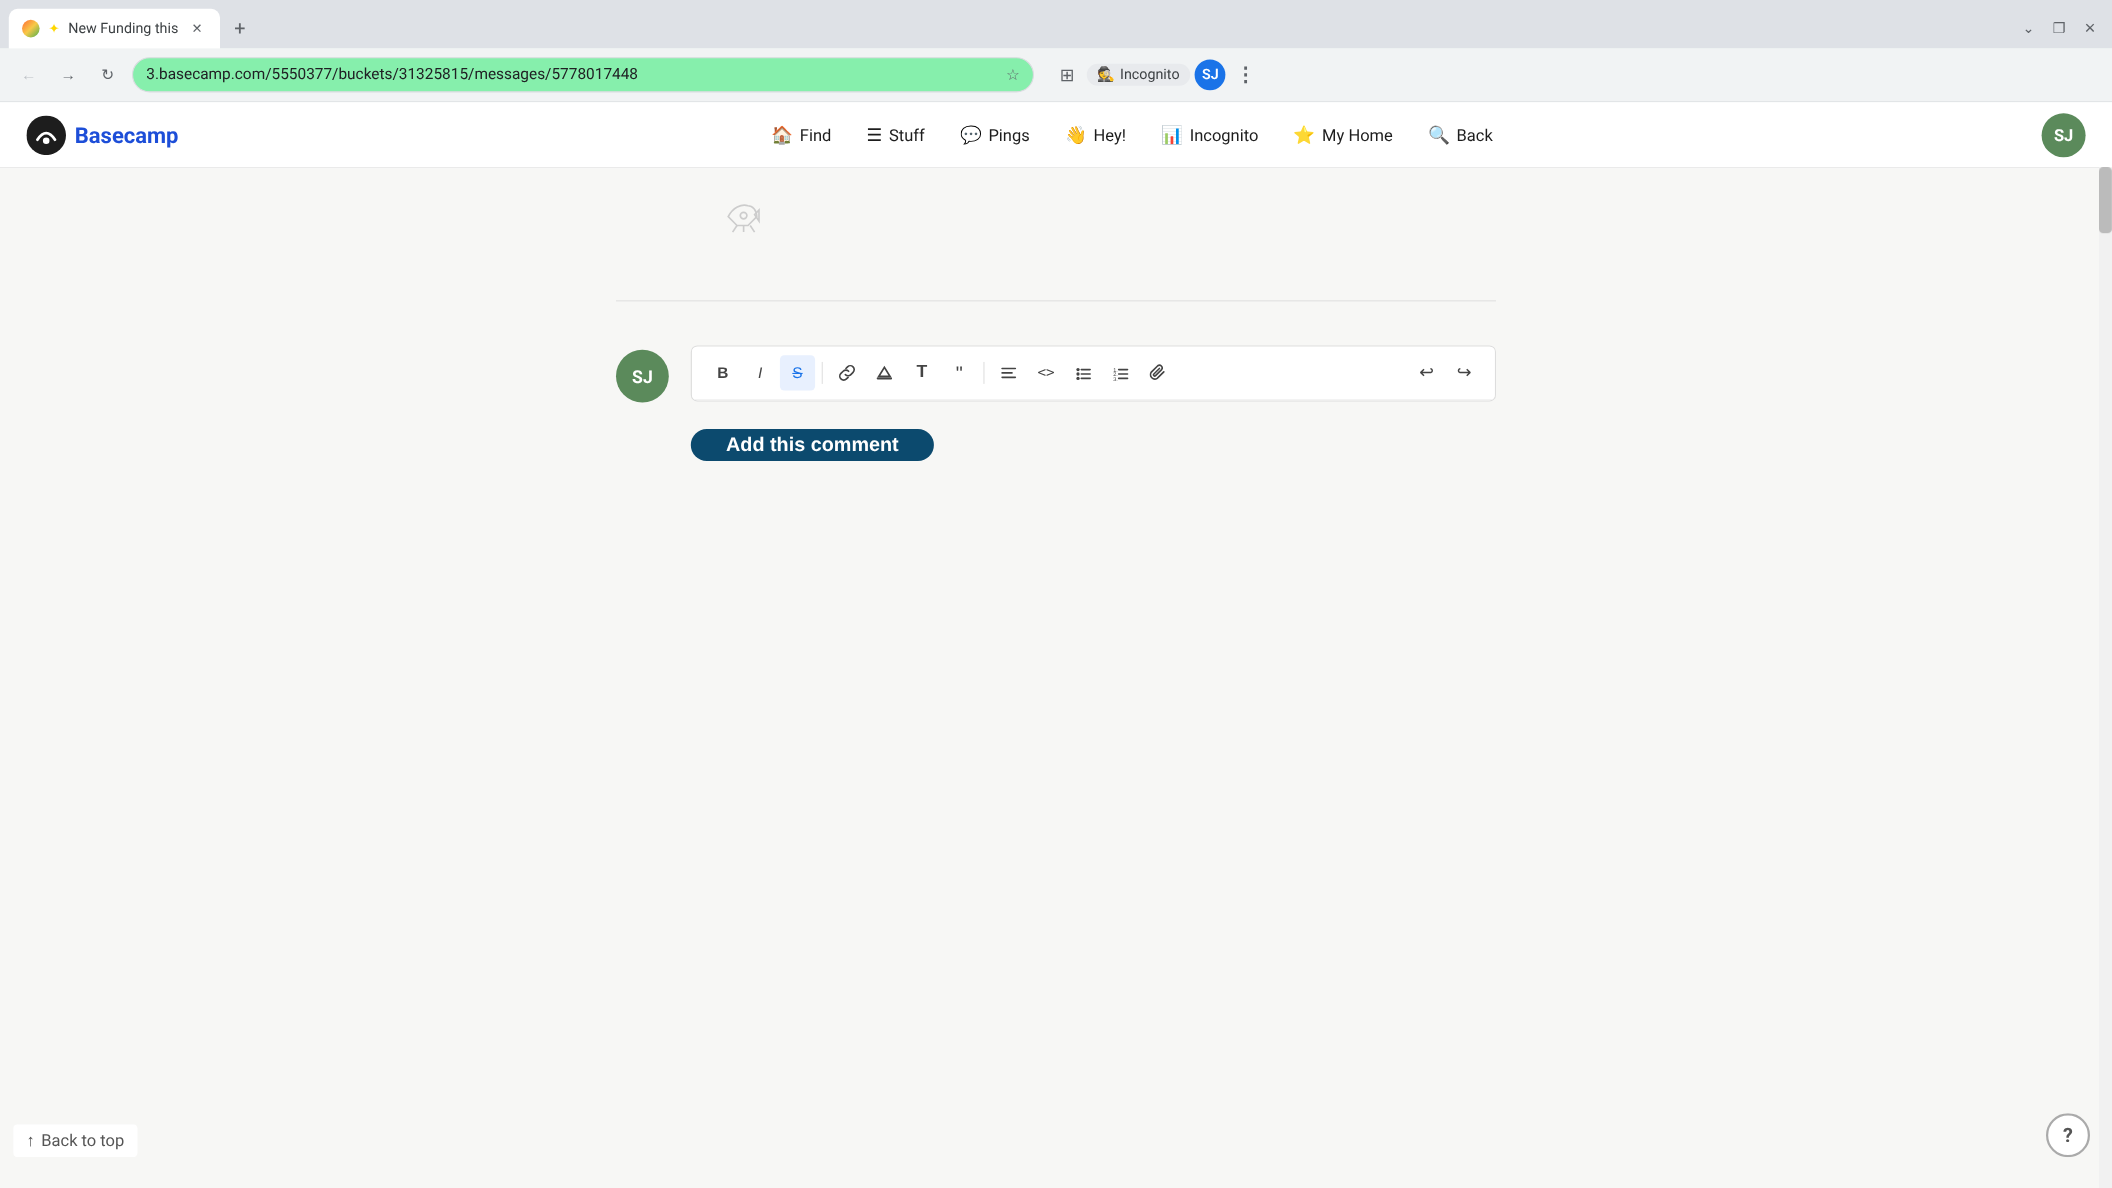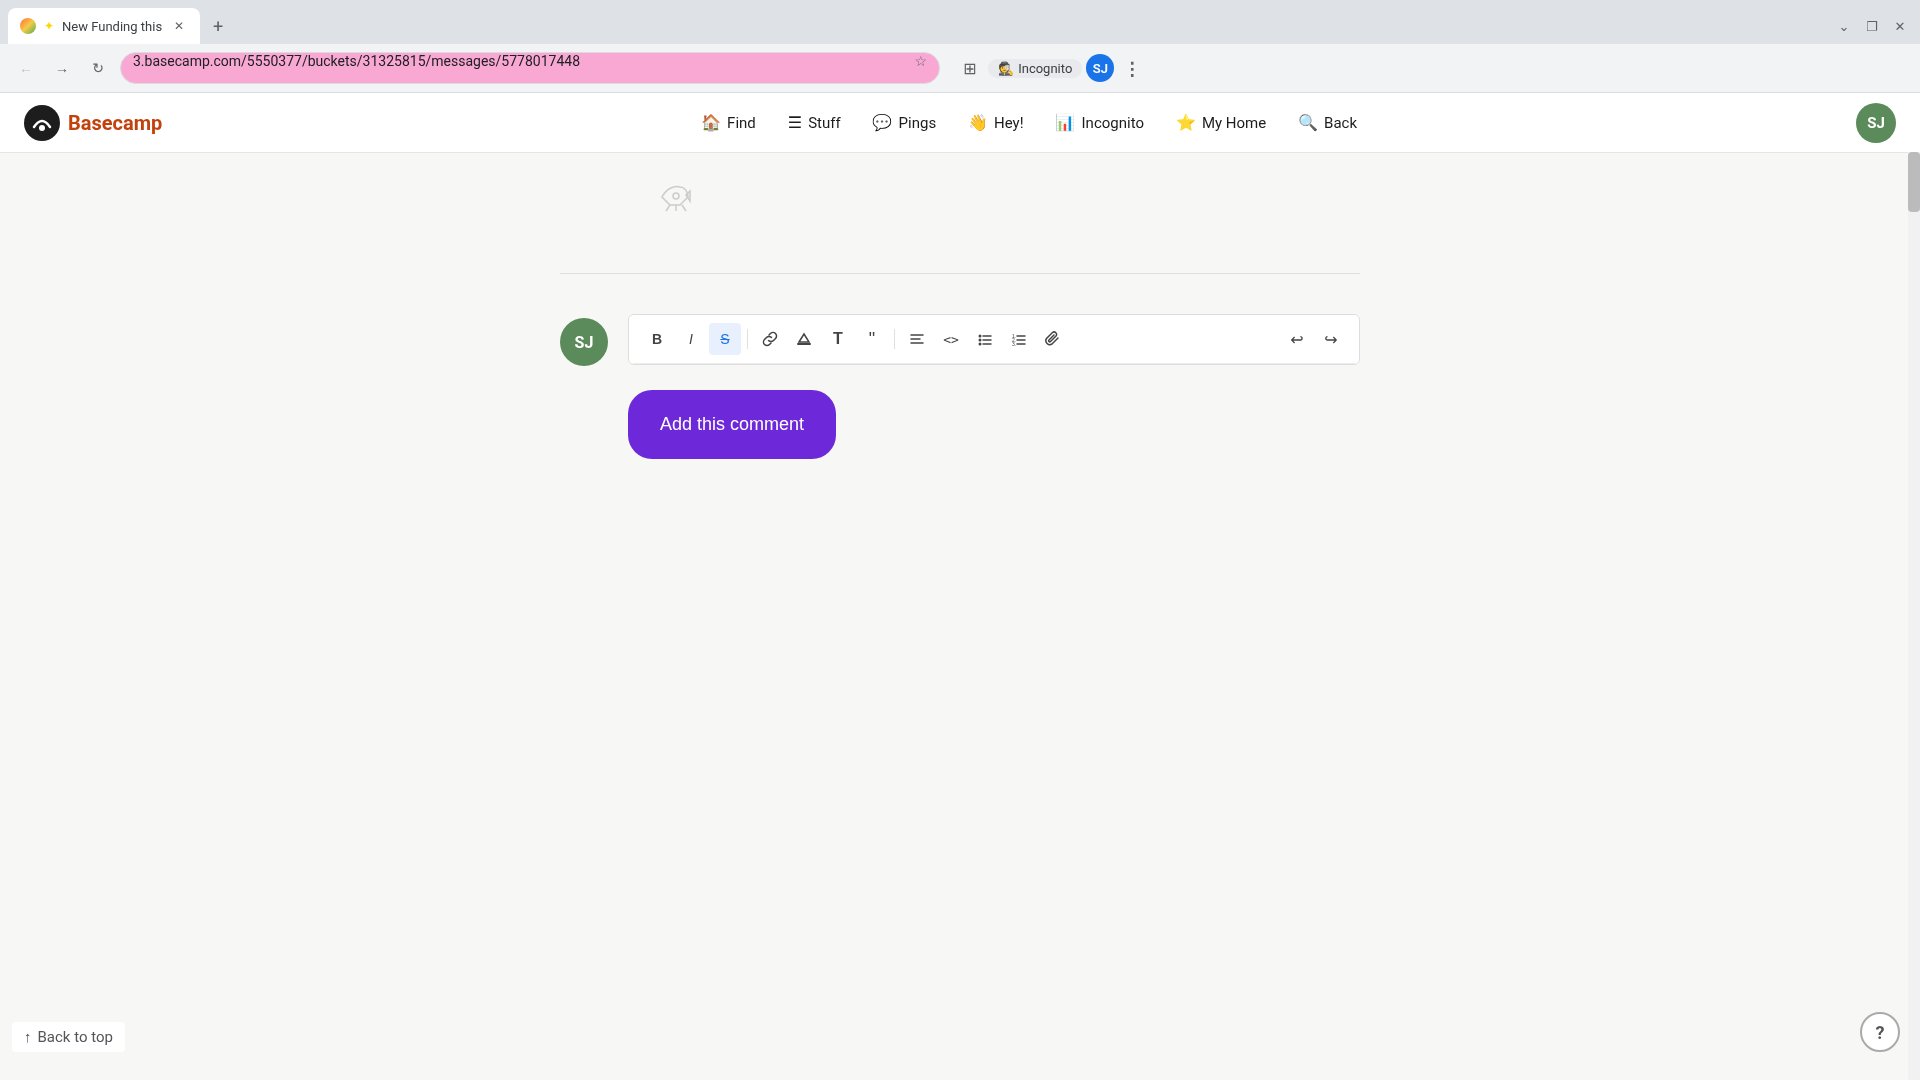--- a/index.html
+++ b/index.html
@@ -112,24 +112,25 @@
       justify-content: center;
       cursor: pointer;
       color: #5f6368;
       font-size: 14px;
     }
     .nav-btn.disabled { color: #bdc1c6; cursor: default; }
     .address-bar {
       flex: 1;
       max-width: 820px;
       height: 32px;
-      background: #f9a8d4;
+      background: #86efac;
       border: 1px solid #dadce0;
       border-radius: 16px;
       display: flex;
+      align-items: center;
       padding: 0 12px;
       font-size: 14px;
       color: #202124;
     }
     .address-bar-url {
       flex: 1;
     }
     .address-bar-icons {
       display: flex;
       gap: 6px;
@@ -206,21 +207,21 @@
       text-decoration: none;
       margin-right: 40px;
     }
     .bc-logo-mark {
       width: 36px;
       height: 36px;
     }
     .bc-logo-text {
       font-size: 20px;
       font-weight: 700;
-      color: #c2410c;
+      color: #1d4ed8;
     }
     .nav-items {
       display: flex;
       align-items: center;
       gap: 4px;
       flex: 1;
       justify-content: center;
     }
     .nav-item {
       display: flex;
@@ -347,27 +348,27 @@
       line-height: 1.5;
       outline: none;
     }
 
     
     .submit-area {
       margin-top: 24px;
       margin-left: 68px;
     }
     .add-comment-btn {
-      background: #6d28d9;
+      background: #0c4a6e;
       color: white;
       border: none;
       border-radius: 24px;
-      padding: 24px 32px;
+      padding: 4px 32px;
       font-size: 18px;
-      font-weight: 400;
+      font-weight: 700;
       cursor: pointer;
       display: inline-block;
     }
 
     
     .back-to-top {
       position: fixed;
       bottom: 28px;
       left: 12px;
       display: flex;

